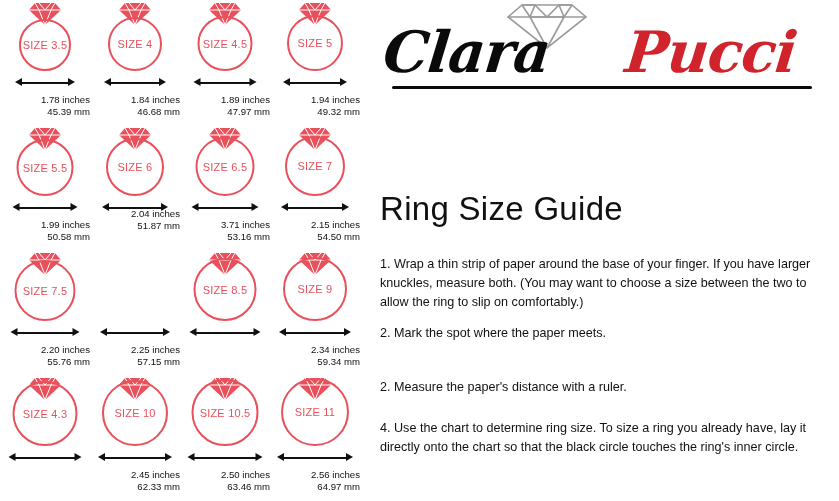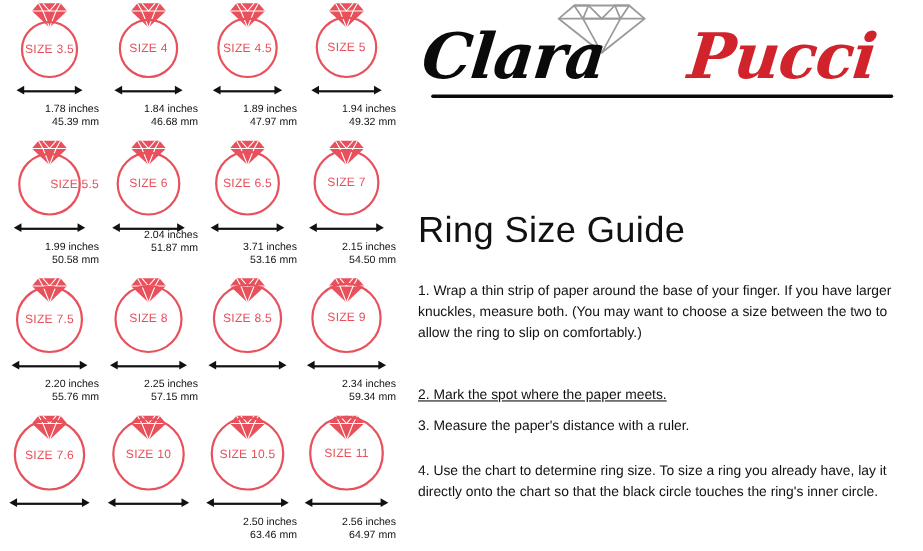--- a/index.html
+++ b/index.html
@@ -164,21 +164,21 @@
   }
   .step {
     position: absolute;
     left: 18px;
     width: 441px;
     font-size: 12.6px;
     line-height: 19px;
     color: #111;
   }
   .step-1 { top: 255px; }
-  .step-2 { top: 350px; text-decoration: underline; }
+  .step-2 { top: 324px; }
   .step-3 { top: 378px; }
   .step-4 { top: 419px; }
 </style>
 </head>
 <body>
 
 <div id="chart">
     <div class="ring-row">
       <div class="ring-cell">
         <div class="ring-art">
@@ -283,21 +283,21 @@
           <div class="gem"><svg width="34" height="24" viewBox="0 0 34 24">
               <path d="M1 8 L17 23 L33 8 L27 1 L7 1 Z" fill="#e8505b"></path>
               <g stroke="#ffffff" stroke-width="1" fill="none">
                 <path d="M1 8 L33 8"></path>
                 <path d="M7 1 L11 8 L17 23"></path>
                 <path d="M27 1 L23 8 L17 23"></path>
                 <path d="M11 1 L17 8 L23 1"></path>
               </g>
             </svg></div>
           <div class="band" style="width: 57px; height: 57px; top: 14px;"></div>
-          <div class="size-label" style="top: 36.5px; text-align: right;">SIZE 5.5</div>
+          <div class="size-label" style="top: 36.5px;">SIZE 5.5</div>
         </div>
         <div class="measure" style="width: 65px; top: 78px;">
           <span class="tipL"></span>
           <span class="bar"></span>
           <span class="tipR"></span>
         </div>
         <div class="dims" style="top: 94px;">
           <div>1.99 inches</div>
           <div>50.58 mm</div>
         </div>
@@ -394,33 +394,20 @@
           <span class="tipL"></span>
           <span class="bar"></span>
           <span class="tipR"></span>
         </div>
         <div class="dims" style="top: 94px;">
           <div>2.20 inches</div>
           <div>55.76 mm</div>
         </div>
       </div>
       <div class="ring-cell">
-        <div class="ring-art">
-          <div class="gem"><svg width="34" height="24" viewBox="0 0 34 24">
-              <path d="M1 8 L17 23 L33 8 L27 1 L7 1 Z" fill="#e8505b"></path>
-              <g stroke="#ffffff" stroke-width="1" fill="none">
-                <path d="M1 8 L33 8"></path>
-                <path d="M7 1 L11 8 L17 23"></path>
-                <path d="M27 1 L23 8 L17 23"></path>
-                <path d="M11 1 L17 8 L23 1"></path>
-              </g>
-            </svg></div>
-          <div class="band" style="width: 62px; height: 62px; top: 9px;"></div>
-          <div class="size-label" style="top: 34px;">SIZE 8</div>
-        </div>
         <div class="measure" style="width: 70px; top: 78px;">
           <span class="tipL"></span>
           <span class="bar"></span>
           <span class="tipR"></span>
         </div>
         <div class="dims" style="top: 94px;">
           <div>2.25 inches</div>
           <div>57.15 mm</div>
         </div>
       </div>
@@ -475,21 +462,21 @@
           <div class="gem"><svg width="34" height="24" viewBox="0 0 34 24">
               <path d="M1 8 L17 23 L33 8 L27 1 L7 1 Z" fill="#e8505b"></path>
               <g stroke="#ffffff" stroke-width="1" fill="none">
                 <path d="M1 8 L33 8"></path>
                 <path d="M7 1 L11 8 L17 23"></path>
                 <path d="M27 1 L23 8 L17 23"></path>
                 <path d="M11 1 L17 8 L23 1"></path>
               </g>
             </svg></div>
           <div class="band" style="width: 65px; height: 65px; top: 6px;"></div>
-          <div class="size-label" style="top: 32.5px;">SIZE 7.6</div>
+          <div class="size-label" style="top: 32.5px;">SIZE 4.3</div>
         </div>
         <div class="measure" style="width: 73px; top: 78px;">
           <span class="tipL"></span>
           <span class="bar"></span>
           <span class="tipR"></span>
         </div>
       </div>
       <div class="ring-cell">
         <div class="ring-art">
           <div class="gem"><svg width="34" height="24" viewBox="0 0 34 24">
@@ -501,20 +488,24 @@
                 <path d="M11 1 L17 8 L23 1"></path>
               </g>
             </svg></div>
           <div class="band" style="width: 66px; height: 66px; top: 5px;"></div>
           <div class="size-label" style="top: 32px;">SIZE 10</div>
         </div>
         <div class="measure" style="width: 74px; top: 78px;">
           <span class="tipL"></span>
           <span class="bar"></span>
           <span class="tipR"></span>
+        </div>
+        <div class="dims" style="top: 94px;">
+          <div>2.45 inches</div>
+          <div>62.33 mm</div>
         </div>
       </div>
       <div class="ring-cell">
         <div class="ring-art">
           <div class="gem"><svg width="34" height="24" viewBox="0 0 34 24">
               <path d="M1 8 L17 23 L33 8 L27 1 L7 1 Z" fill="#e8505b"></path>
               <g stroke="#ffffff" stroke-width="1" fill="none">
                 <path d="M1 8 L33 8"></path>
                 <path d="M7 1 L11 8 L17 23"></path>
                 <path d="M27 1 L23 8 L17 23"></path>
@@ -580,16 +571,16 @@
     </span>
     <span class="brand-word1">Clara</span>
     <span class="brand-word2">Pucci</span>
     <span class="brand-underline"></span>
   </div>
 
   <div id="guide-title">Ring Size Guide</div>
 
   <div class="step step-1">1.  Wrap a thin strip of paper around the base of your finger. If you have larger knuckles, measure both. (You may want to choose a size between the two to allow the ring to slip on comfortably.)</div>
   <div class="step step-2">2.  Mark the spot where the paper meets.</div>
-  <div class="step step-3">3.  Measure the paper's distance with a ruler.</div>
+  <div class="step step-3">2.  Measure the paper's distance with a ruler.</div>
   <div class="step step-4">4.  Use the chart to determine ring size. To size a ring you already have, lay it directly onto the chart so that the black circle touches the ring's inner circle.</div>
 
 </div>
 
 </body></html>

